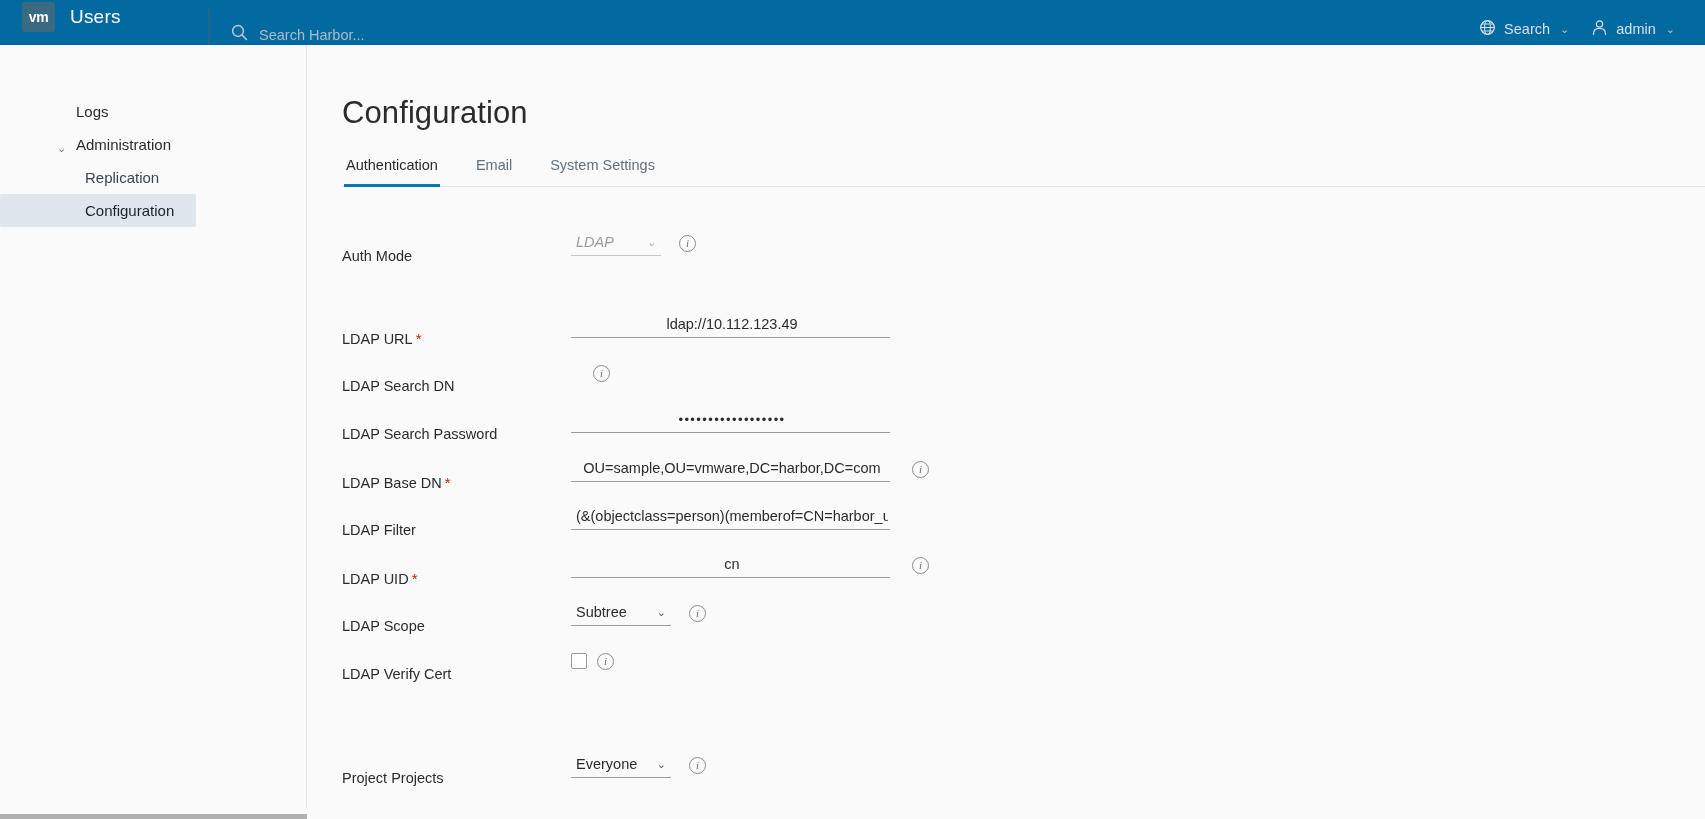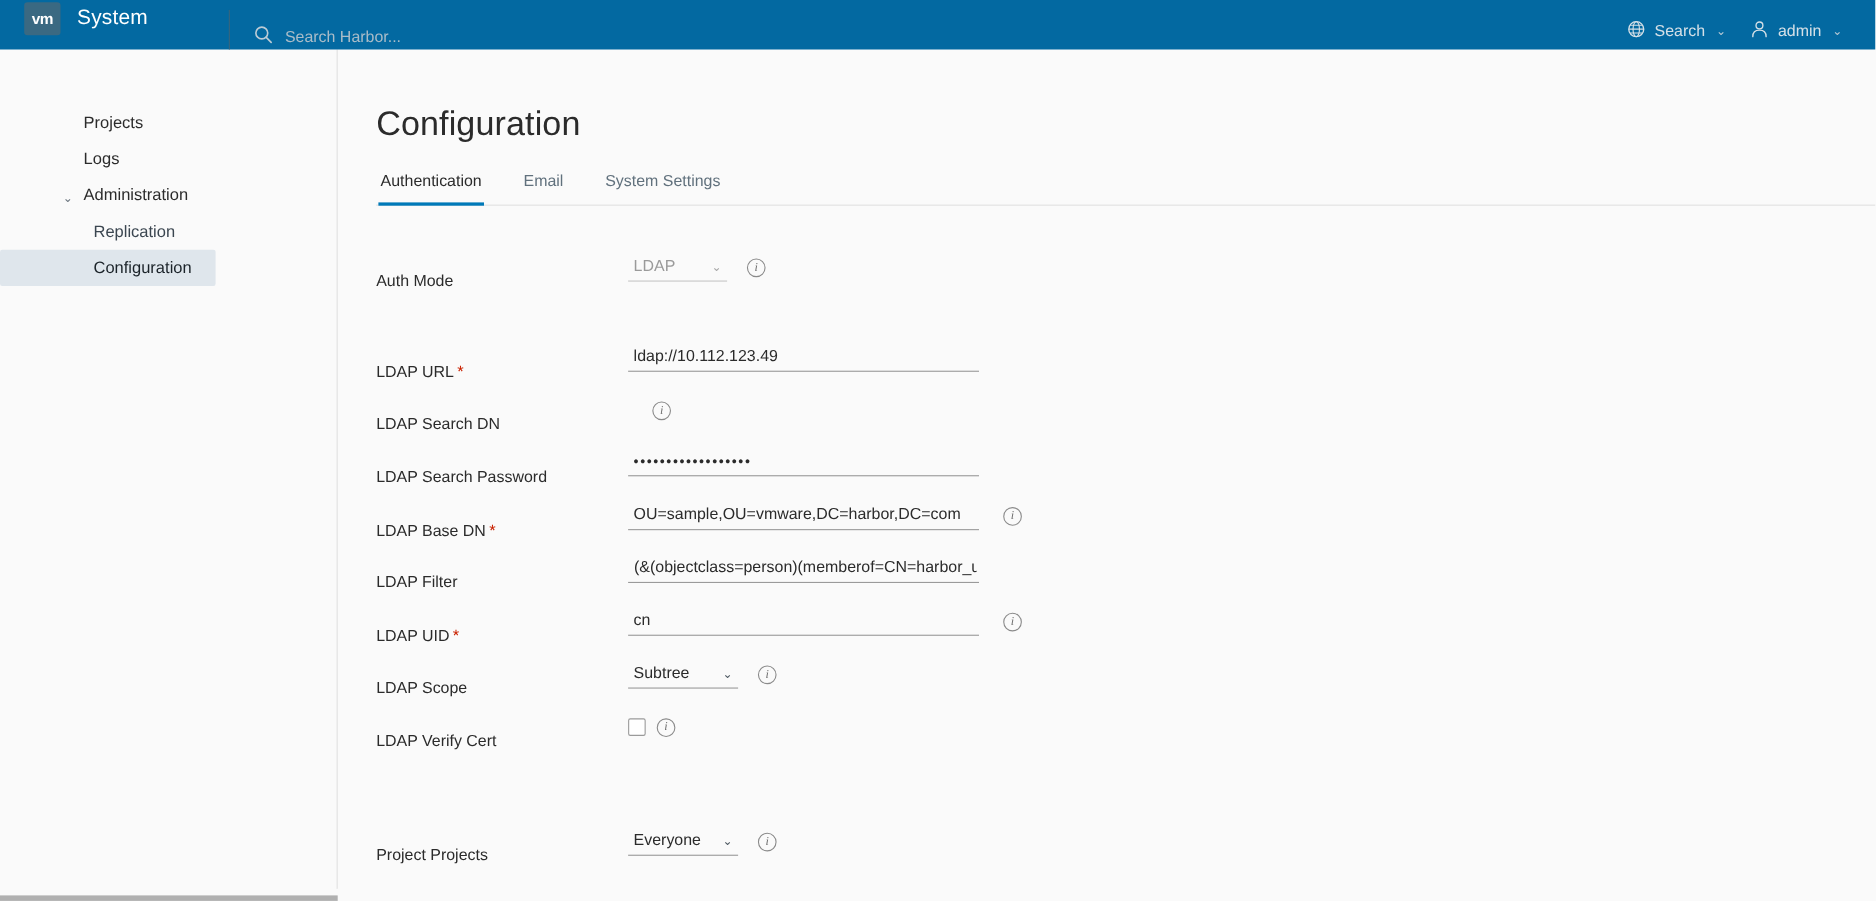--- a/index.html
+++ b/index.html
@@ -185,36 +185,37 @@
   .txt {
     width: 319px;
     border: none;
     border-bottom: 1px solid #9a9a9a;
     background: transparent;
     font-family: "Liberation Sans", sans-serif;
     font-size: 14.5px;
     color: #2b2b2b;
     padding: 3px 2px 5px 5px;
     outline: none;
+    text-align: center;
   }
   .pwd { letter-spacing: 1.4px; font-size: 13px; color: #2b2b2b; }
 
   .sel {
     position: relative;
     width: 90px;
     border-bottom: 1px solid #9a9a9a;
     padding: 3px 2px 5px 5px;
     font-size: 14.5px;
     color: #2b2b2b;
     cursor: pointer;
     display: flex;
     align-items: center;
   }
   .sel.wide { width: 100px; }
-  .sel.disabled { color: #9a9a9a; border-bottom-color: #c6c6c6; }
+  .sel.disabled { color: #9a9a9a; border-bottom-color: #c6c6c6; font-style: italic; }
   .sel .chev {
     position: absolute;
     right: 5px; top: 5px;
     font-size: 11px;
     color: #4f5a63;
   }
   .sel.disabled .chev { color: #a8a8a8; }
 
   .chk {
     width: 16px; height: 16px;
@@ -252,21 +253,21 @@
     width: 307px; height: 5px;
     background: #b0b0b0;
   }
 </style>
 </head>
 <body>
 
 <div class="header">
   <div class="brand">
     <div class="vm-logo">vm</div>
-    <div class="brand-title">System</div>
+    <div class="brand-title">Users</div>
   </div>
   <div class="header-divider"></div>
   <div class="search-area">
     <span class="search-icon">
       <svg width="17" height="17" viewBox="0 0 17 17">
         <circle cx="7" cy="7" r="5.4" fill="none" stroke="#bccbd5" stroke-width="1.5"></circle>
         <line x1="11" y1="11" x2="15.5" y2="15.5" stroke="#bccbd5" stroke-width="1.5" stroke-linecap="round"></line>
       </svg>
     </span>
     <input class="search-input" type="text" placeholder="Search Harbor..." style="">
@@ -294,21 +295,20 @@
       </span>
       <span>admin</span>
       <span class="caret-sm">⌄</span>
     </div>
   </div>
 </div>
 
 <div class="body-wrap">
 
   <div class="sidebar">
-    <div class="nav-item">Projects</div>
     <div class="nav-item">Logs</div>
     <div class="nav-group">
       <span class="nav-chev">⌄</span>
       <span>Administration</span>
     </div>
     <div class="nav-sub">Replication</div>
     <div class="nav-sub active">Configuration</div>
   </div>
 
   <div class="main">

